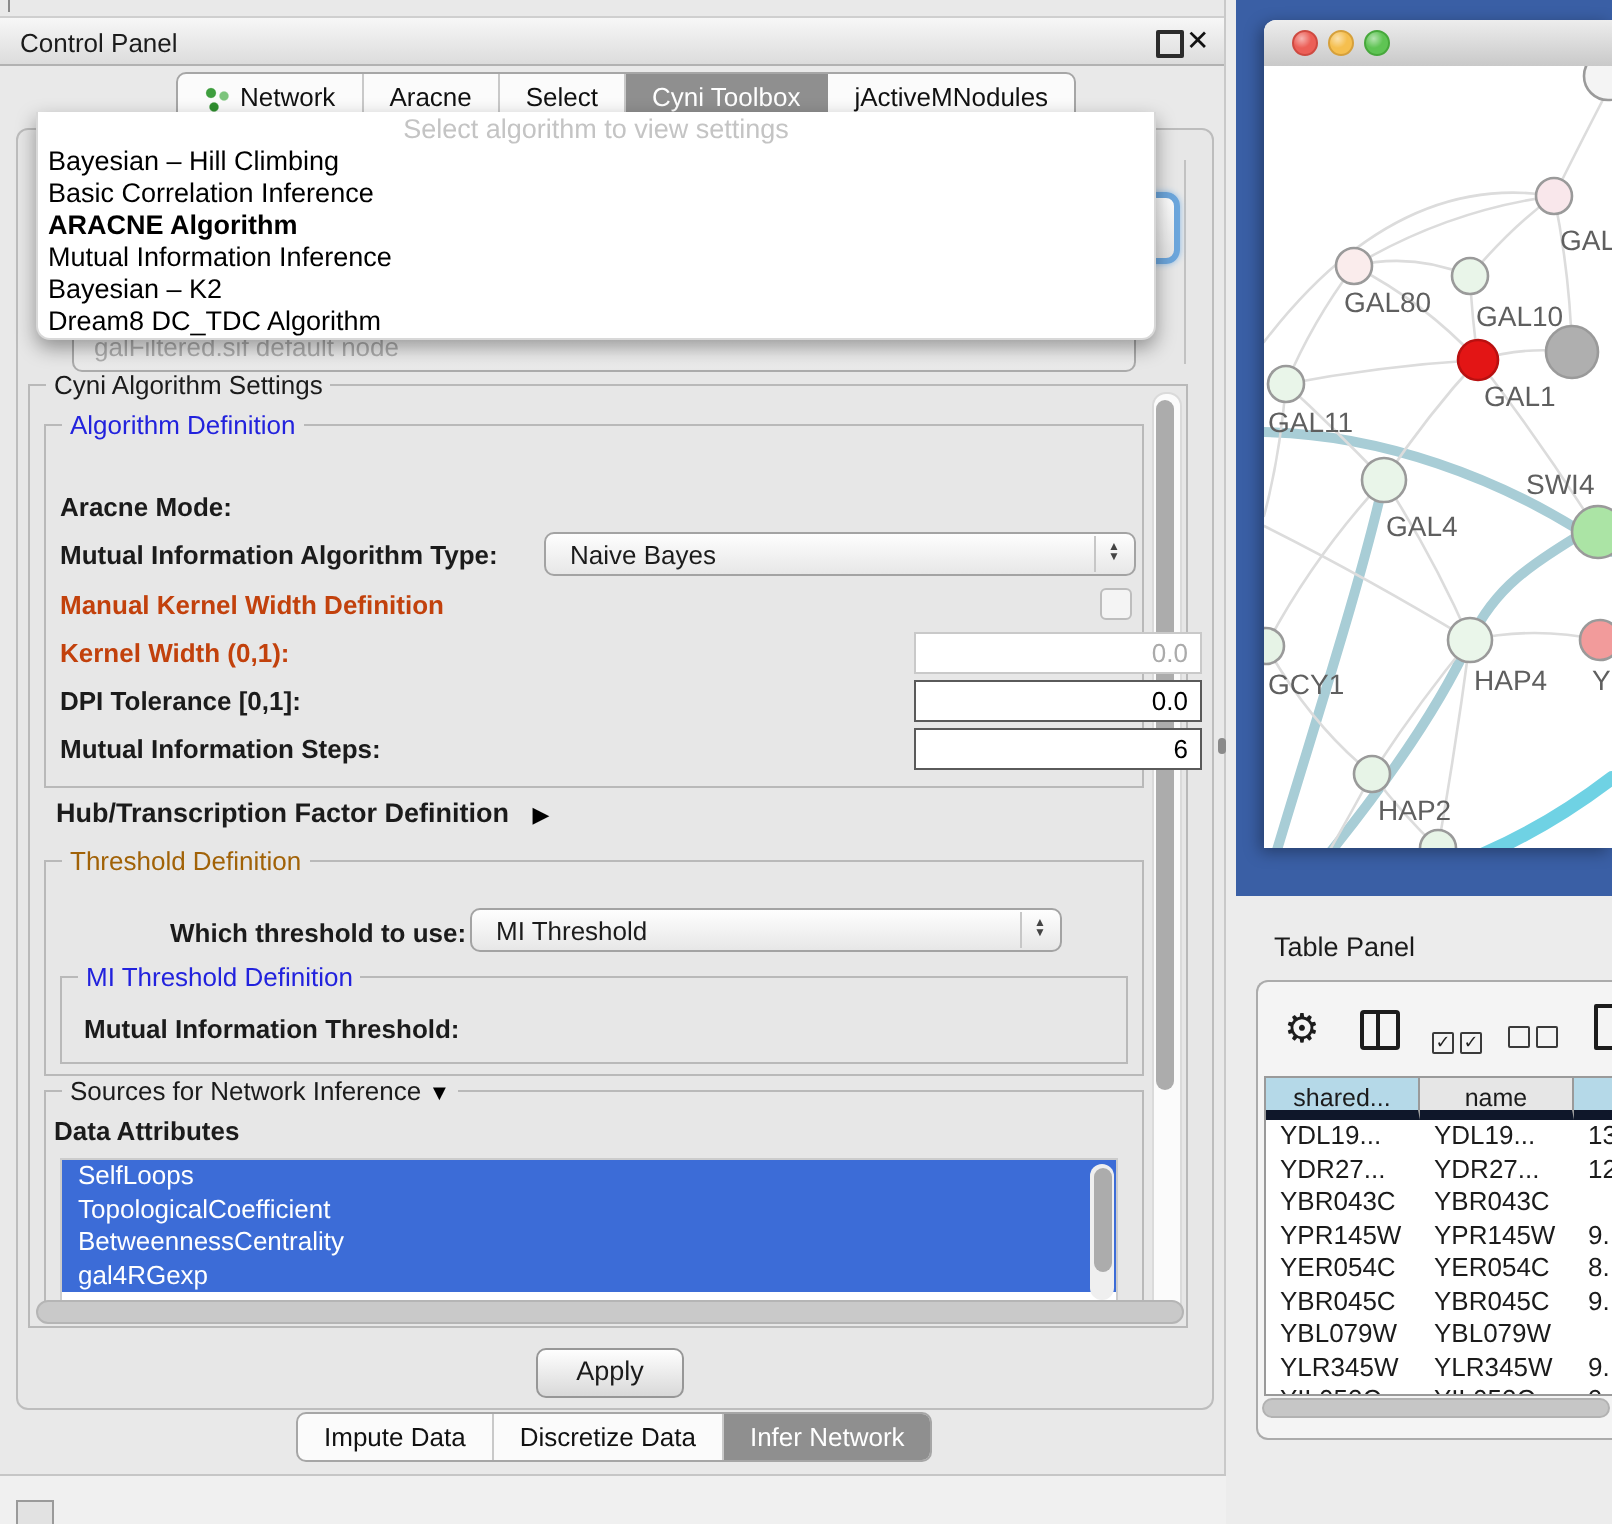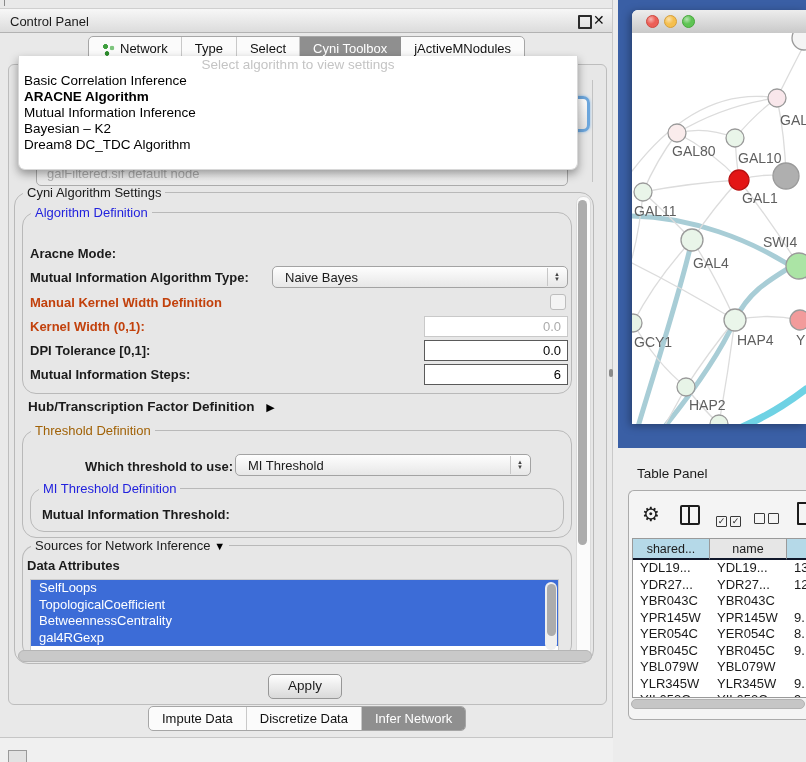--- a/index.html
+++ b/index.html
@@ -28,32 +28,32 @@
   .popup-ph{height:17px;line-height:17px;text-align:center;color:#C4C4C4;font-size:13.5px;}
   .popup-item{height:16px;line-height:16px;padding-left:5px;font-size:13.5px;color:#000;}
   .popup-item.b{font-weight:bold;}
   
   .spinner-sliver{left:558px;top:96px;width:26px;height:30px;border:3px solid #6CA6DC;border-radius:7px;
       background:linear-gradient(#FDFDFD,#E4E4E4);z-index:10;box-shadow:0 0 3px #8CBCE8;}
   .grp-sliver{left:592px;top:80px;width:1px;height:102px;background:#C2C2C2;z-index:9;}
   .hidden-combo{left:36px;top:160px;width:532px;height:26px;border:1px solid #ABABAB;border-radius:5px;
       background:linear-gradient(#FCFCFC,#E9E9E9);line-height:26px;padding-left:10px;color:#AFAFAF;z-index:8;box-sizing:border-box;}
   
-  .grp{border:1px solid #B9B9B9;border-radius:14px;}
+  .grp{border:1px solid #B9B9B9;border-radius:0;}
   .legend{position:absolute;top:-8px;left:8px;background:#E7E7E7;padding:0 4px;font-size:13px;white-space:nowrap;}
   .legend.blue{color:#2222DD;}
   .legend.green{color:#a16207;}
   .flabel{font-weight:bold;font-size:13px;white-space:nowrap;}
   .flabel.dis{color:#c2410c;}
   .combo{border:1px solid #A3A3A3;border-radius:5px;background:linear-gradient(#FEFEFE,#E7E7E7);
       height:22px;line-height:22px;box-sizing:border-box;padding-left:12px;}
   .stepper{position:absolute;right:1px;top:1px;bottom:1px;width:18px;border-left:1px solid #C7C7C7;
       display:flex;flex-direction:column;align-items:center;justify-content:center;font-size:6px;color:#444;line-height:5px;}
   .tinput{border:1px solid #5A5A5A;background:#FFF;height:21px;box-sizing:border-box;text-align:right;
-      padding-right:6px;font-size:13px;font-family:"Liberation Sans",sans-serif;width:100%;}
+      padding-right:6px;font-size:13px;font-family:"Liberation Sans",sans-serif;width:100%;margin-left:33px;}
   .tinput.dis{border:1px solid #C9C9C9;color:#ABABAB;}
   .tinput.soft{border:1px solid #8A8A8A;}
   .checkbox{width:14px;height:14px;border:1px solid #BDBDBD;border-radius:3px;background:#F4F4F4;}
   .tri{display:inline-block;font-size:11px;color:#000;}
   
   .vtrack{background:#FBFBFB;border:1px solid #DADADA;border-radius:7px;}
   .vthumb{position:absolute;left:1px;width:9px;background:#ACACAC;border-radius:5px;}
   .hbar{background:#C9C9C9;border:1px solid #B5B5B5;border-radius:6px;}
   
   .attr-list{background:#FFF;border:1px solid #CCC;overflow:hidden;}
@@ -73,21 +73,21 @@
   .gear{font-family:"DejaVu Sans",sans-serif;font-size:20px;color:#1c1c1c;line-height:20px;}
   .colsplit{width:16px;height:16px;border:2px solid #1c1c1c;border-radius:2px;position:relative;}
   .colsplit:before{content:"";position:absolute;left:6px;top:0;bottom:0;width:2px;background:#1c1c1c;}
   .chk{width:9px;height:9px;border:1.5px solid #3a3a3a;border-radius:1px;display:inline-block;
       font-size:9px;line-height:9px;text-align:center;color:#222;font-weight:bold;margin-right:3px;}
   .docicon{width:14px;height:19px;border:2px solid #1c1c1c;border-radius:1px;}
   .tbl{left:632px;top:538px;width:174px;height:160px;overflow:hidden;background:#FFF;border:1px solid #9A9A9A;border-right:none;box-sizing:border-box;}
   .tbl-inner{width:260px;}
   .trow{display:flex;height:16.5px;line-height:16.5px;font-size:13px;}
   .thead{display:flex;height:21px;line-height:21px;font-size:12.5px;}
-  .hcell{box-sizing:border-box;border-right:1px solid #9A9A9A;border-bottom:2px solid #0f172a;text-align:center;background:#E6E6E6;overflow:hidden;white-space:nowrap;}
+  .hcell{box-sizing:border-box;border-right:1px solid #9A9A9A;border-bottom:5px solid #0f172a;text-align:center;background:#E6E6E6;overflow:hidden;white-space:nowrap;}
   .hcell.hl{background:#B5D9E8;}
   .cell{box-sizing:border-box;padding-left:7px;overflow:hidden;white-space:nowrap;}
   .c0{width:77px;} .c1{width:77px;} .c2{width:96px;}
   .tbl-hscroll{left:631px;top:699px;width:174px;height:10px;background:#C6C6C6;border:1px solid #B2B2B2;border-radius:5px;box-sizing:border-box;}
   .bottom-strip{left:0;top:737px;width:613px;height:25px;background:#F0F0F0;border-top:1px solid #C6C6C6;}
   .mini-tab{left:8px;top:750px;width:17px;height:12px;border:1px solid #9A9A9A;background:#E2E2E2;}
   .divider-handle{left:609px;top:369px;width:4px;height:8px;background:#8A8A8A;border-radius:2px;}
   .artifact{left:4px;top:0;width:1px;height:6px;background:#8A8A8A;}
 </style>
 </head>
@@ -102,21 +102,21 @@
   <div class="abs float-btn"></div>
   <div class="abs close-btn">✕</div>
 
   <div class="abs" style="left:88px;top:36px;">
     <div class="tabbar" id="top-tabs">
         <div class="tab">
           <span class="net-icon"></span>
           <span>Network</span>
         </div>
         <div class="tab">
-          <span>Type</span>
+          <span>Aracne</span>
         </div>
         <div class="tab">
           <span>Select</span>
         </div>
         <div class="tab sel">
           <span>Cyni Toolbox</span>
         </div>
         <div class="tab">
           <span>jActiveMNodules</span>
         </div>
@@ -127,20 +127,21 @@
 
   <div class="abs spinner-sliver"></div>
   <div class="abs grp-sliver"></div>
   <div class="abs hidden-combo">
     <span>galFiltered.sif default node</span>
   </div>
 
   <div class="abs popup">
     <div class="popup-ph">Select algorithm to view settings</div>
     <div id="algorithm-list">
+        <div class="popup-item">Bayesian – Hill Climbing</div>
         <div class="popup-item">Basic Correlation Inference</div>
         <div class="popup-item b">ARACNE Algorithm</div>
         <div class="popup-item">Mutual Information Inference</div>
         <div class="popup-item">Bayesian – K2</div>
         <div class="popup-item">Dream8 DC_TDC Algorithm</div>
       </div>
   </div>
 
   <div class="abs grp" style="left:14px;top:192px;width:578px;height:470px;">
     <span class="legend" style="color:#1b1b1b;">Cyni Algorithm Settings</span>

